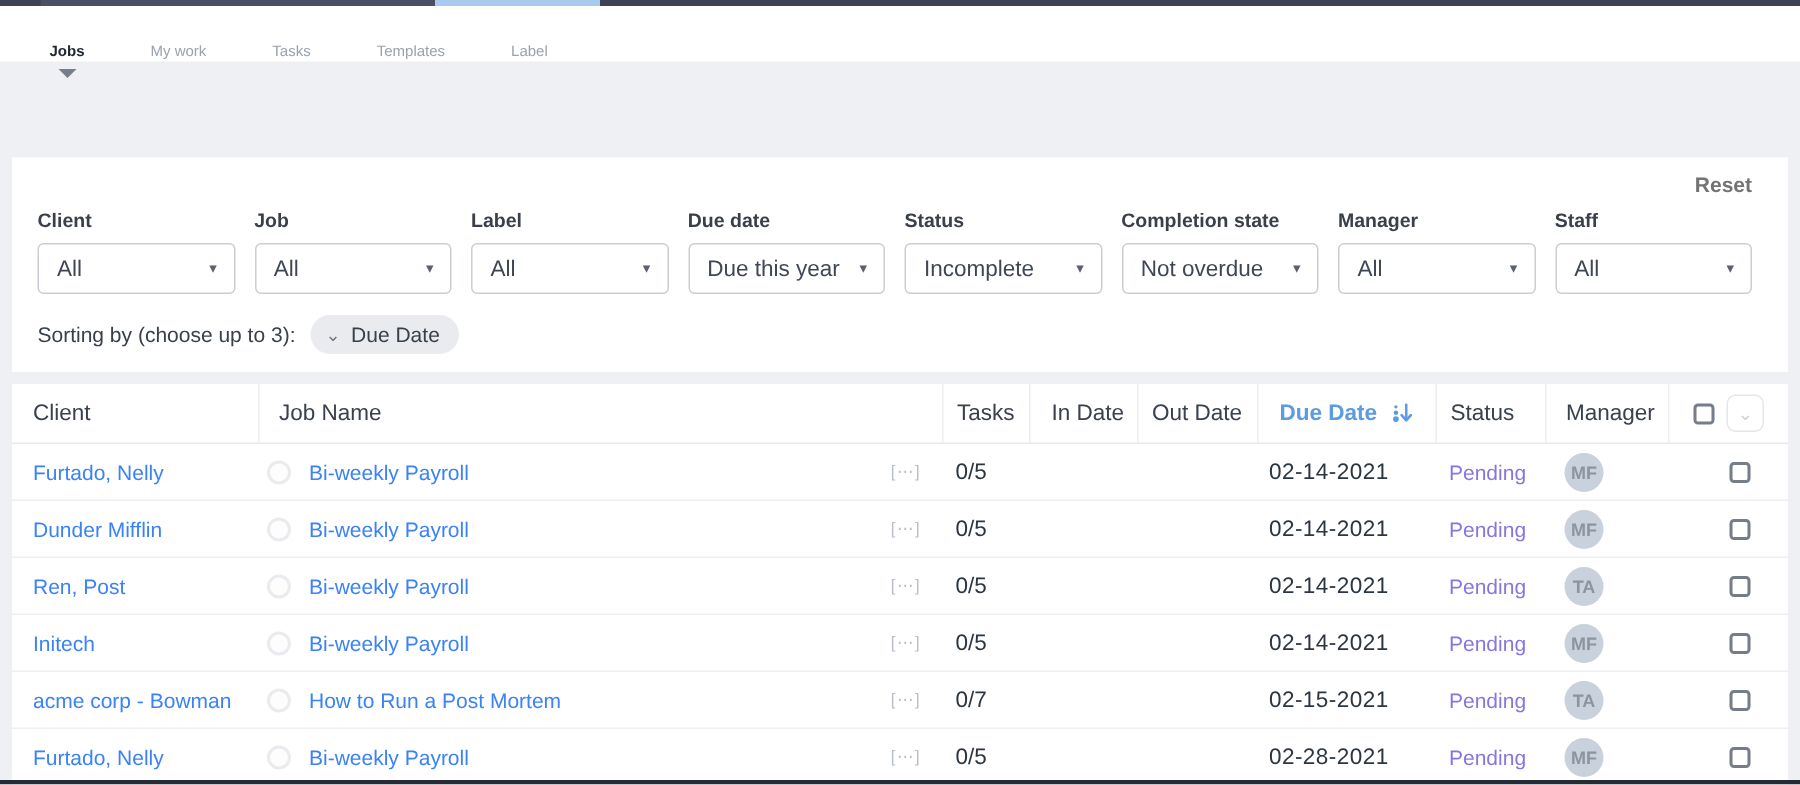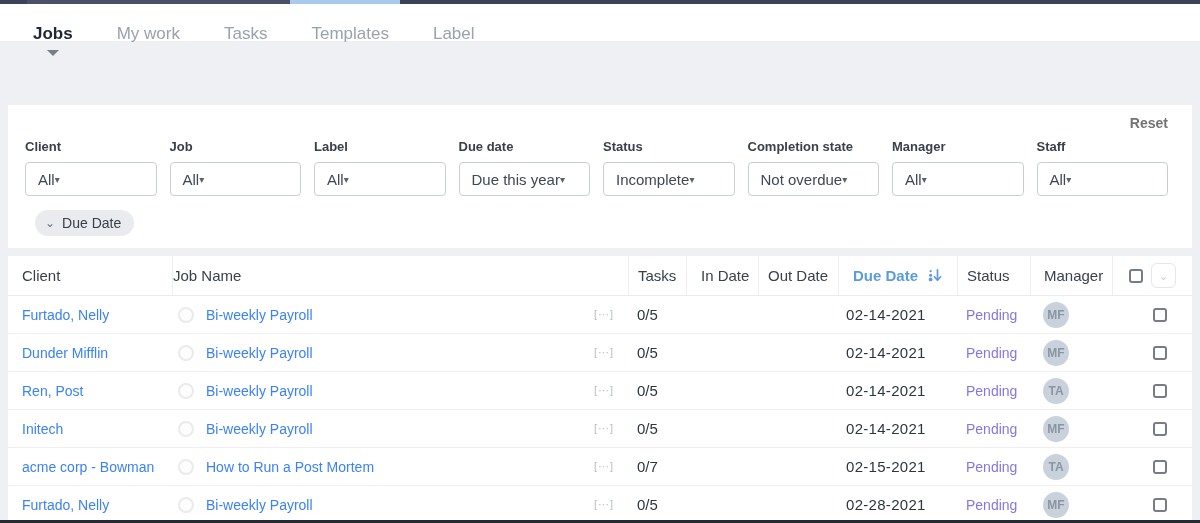--- a/index.html
+++ b/index.html
@@ -10,21 +10,21 @@
     position:relative;
     overflow:hidden;
     color:#39414d;
   }
   
   .top-strip { position:relative; height:4px; background:#3d4356; }
   .top-strip .seg-a { position:absolute; left:27px; top:0; width:263px; height:4px; background:#4a5065; }
   .top-strip .seg-b { position:absolute; left:290px; top:0; width:110px; height:4px; background:#a9c9ee; }
   
   .nav { height:37px; background:#ffffff; display:flex; align-items:center; padding-left:33px; }
-  .nav .tab { font-size:17px; color:#9aa2ad; margin-right:44px; position:relative; cursor:pointer;margin-top:23px; }
+  .nav .tab { font-size:10px; color:#9aa2ad; margin-right:44px; position:relative; cursor:pointer;margin-top:23px; }
   .nav .tab.active { color:#202834; font-weight:700; }
   .nav .tab.active .notch {
     position:absolute; left:50%; bottom:-12px; transform:translateX(-50%);
     width:0; height:0; border-left:6px solid transparent; border-right:6px solid transparent;
     border-top:6px solid #767e89;
   }
   
   .toolbar { height:62px; display:flex; align-items:center; padding:0 34px 0 24px; }
   .search-wrap { display:flex; align-items:center; width:280px; border-bottom:1px solid #b9bfc7; padding-bottom:6px; }
   .search-wrap svg { flex:0 0 auto; margin-right:9px; }
@@ -42,42 +42,42 @@
   }
   
   .filter-card { margin:2px 8px 0; background:#ffffff; padding:10px 24px 12px 17px; }
   .reset-row { display:flex; justify-content:flex-end; }
   .reset-link { color:#737373; font-weight:700; font-size:14px; cursor:pointer; }
   .fields { display:flex; gap:13px; margin-top:8px; }
   .field { flex:1; min-width:0; }
   .field-label { display:block; font-size:13px; font-weight:700; color:#39404a; margin-bottom:8px; }
   .select {
     border:1px solid #c9ced6; border-radius:4px; height:34px; background:#fff;
-    display:flex; align-items:center; 
+    display:flex; align-items:center; justify-content:space-between;
     padding:0 11px 0 12px; font-size:15px; color:#3f4754; cursor:pointer;
   }
   .select .caret { font-size:10px; color:#5b626d; }
   .sorting-row { margin-top:14px; display:flex; align-items:center; font-size:14px; color:#39404a; }
   .sort-chip {
     margin-left:10px; background:#e9ebef; border-radius:14px; padding:5px 13px 5px 10px;
     display:flex; align-items:center; gap:7px; font-size:14px; color:#39404a; cursor:pointer;
   }
   .sort-chip .chev { color:#6b7280; font-size:12px; line-height:1; }
   
   .table-card { margin:8px 8px 0; background:#ffffff; }
   .grid-row {
     display:grid;
     grid-template-columns:164px 456px 58px 72px 80px 119px 73px 82px 1fr;
     align-items:center;
   }
   .thead { height:40px; border-bottom:1px solid #e7eaee; font-size:15px; color:#39414d; }
   .thead .hcell { height:100%; display:flex; align-items:center; border-left:1px solid #eceef1; }
   .thead .hcell:first-child { border-left:none; }
   .h-client { padding-left:14px; }
-  .h-job { }
+  .h-job { padding-left:13px; }
   .h-tasks { padding-left:9px; }
   .h-indate { padding-left:14px; }
   .h-outdate { padding-left:9px; }
   .h-due { padding-left:14px; color:#5b9be0; font-weight:700; gap:9px; }
   .h-status { padding-left:9px; }
   .h-manager { padding-left:13px; }
   .h-select { padding-left:16px; gap:8px; }
   .trow { height:38px; border-bottom:1px solid #edeff2; font-size:14px; }
   .c-client { padding-left:14px; }
   .link { color:#3b82f6; cursor:pointer; text-decoration:none; }
@@ -181,20 +181,21 @@
     </div>
     <div class="field">
       <span class="field-label">Staff</span>
       <div class="select">
         <span>All</span>
         <span class="caret">▾</span>
       </div>
     </div>
   </div>
   <div class="sorting-row">
+    <span>Sorting by (choose up to 3):</span>
     <span class="sort-chip">
       <span class="chev">⌄</span>
       <span>Due Date</span>
     </span>
   </div>
 </div>
 
 <div class="table-card">
   <div class="grid-row thead">
     <div class="hcell h-client">Client</div>

